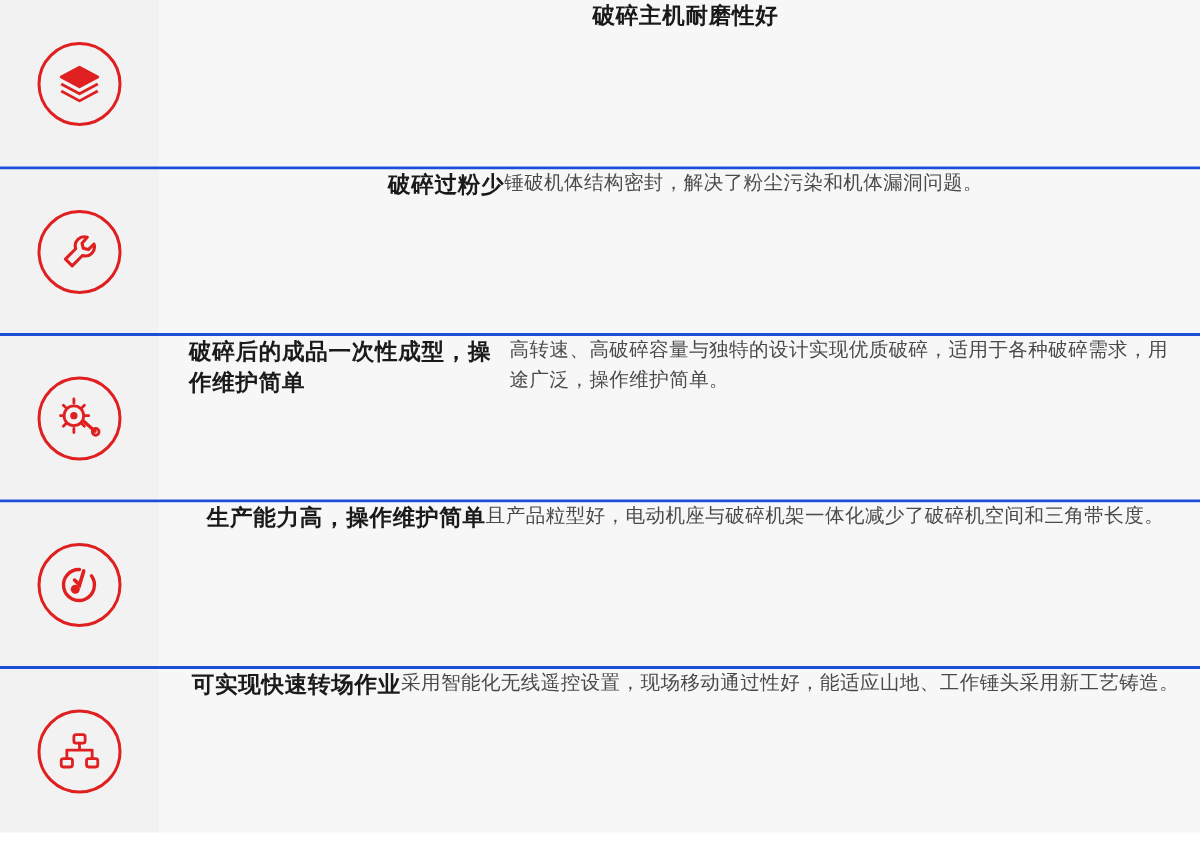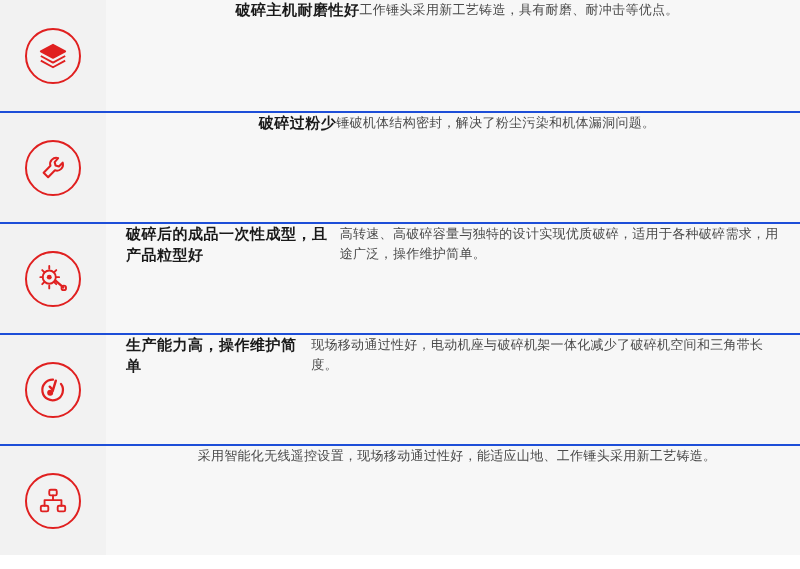--- a/index.html
+++ b/index.html
@@ -75,21 +75,20 @@
       <div class="icon-circle">
         <svg width="30" height="30" viewBox="0 0 32 32" fill="none" stroke="#e02020" stroke-width="2" stroke-linejoin="round">
           <path d="M16 4 L29 11 L16 18 L3 11 Z" fill="#e02020" stroke="#e02020"></path>
           <path d="M3 16 L16 23 L29 16" stroke="#e02020" fill="none"></path>
           <path d="M3 21 L16 28 L29 21" stroke="#e02020" fill="none"></path>
         </svg>
       </div>
     </div>
     <div class="text-cell">
       <div class="feature-title">破碎主机耐磨性好</div>
-      <div class="feature-desc">工作锤头采用新工艺铸造，具有耐磨、耐冲击等优点。</div>
     </div>
   </div>
 
   <div class="feature-row">
     <div class="icon-cell">
       <div class="icon-circle">
         <svg width="30" height="30" viewBox="0 0 32 32" fill="none" stroke="#e02020" stroke-width="2.2" stroke-linecap="round" stroke-linejoin="round">
           <path d="M21.5 5.5a6.5 6.5 0 0 0-8.2 8.2L6 21l4.8 4.8 7.3-7.3a6.5 6.5 0 0 0 8.2-8.2l-4 4-3.6-.9-.9-3.6z"></path>
         </svg>
       </div>
@@ -106,50 +105,51 @@
         <svg width="30" height="30" viewBox="0 0 32 32" fill="none" stroke="#e02020" stroke-width="2" stroke-linecap="round" stroke-linejoin="round">
           <circle cx="12" cy="14" r="7"></circle>
           <circle cx="12" cy="14" r="2.6" fill="#e02020" stroke="none"></circle>
           <path d="M12 5 L12 2 M19 14 L22.5 14 M12 23 L12 26 M5 14 L2.5 14 M17.2 8.8 L19.5 6.5 M17.2 19.2 L19.5 21.5 M6.8 19.2 L4.5 21.5 M6.8 8.8 L4.5 6.5"></path>
           <path d="M19 18 L27 25" stroke-width="2.4"></path>
           <circle cx="27.5" cy="25.5" r="2.4"></circle>
         </svg>
       </div>
     </div>
     <div class="text-cell">
-      <div class="feature-title">破碎后的成品一次性成型，且产品粒型好</div>
+      <div class="feature-title">破碎后的成品一次性成型，操作维护简单</div>
       <div class="feature-desc">高转速、高破碎容量与独特的设计实现优质破碎，适用于各种破碎需求，用途广泛，操作维护简单。</div>
     </div>
   </div>
 
   <div class="feature-row">
     <div class="icon-cell">
       <div class="icon-circle">
         <svg width="30" height="30" viewBox="0 0 32 32" fill="none" stroke="#e02020" stroke-width="2.4" stroke-linecap="round">
           <path d="M24.5 9.5A11 11 0 1 1 16 5"></path>
           <path d="M19 6 L16 16 L12.5 12.5" stroke-width="2.6"></path>
           <circle cx="13" cy="19" r="3.2" fill="#e02020" stroke="none"></circle>
         </svg>
       </div>
     </div>
     <div class="text-cell">
       <div class="feature-title">生产能力高，操作维护简单</div>
-      <div class="feature-desc">现场移动通过性好，电动机座与破碎机架一体化减少了破碎机空间和三角带长度。</div>
+      <div class="feature-desc">且产品粒型好，电动机座与破碎机架一体化减少了破碎机空间和三角带长度。</div>
     </div>
   </div>
 
   <div class="feature-row">
     <div class="icon-cell">
       <div class="icon-circle">
         <svg width="30" height="30" viewBox="0 0 32 32" fill="none" stroke="#e02020" stroke-width="2" stroke-linecap="round" stroke-linejoin="round">
           <rect x="12" y="4" width="8" height="6" rx="1.5"></rect>
           <rect x="3" y="21" width="8" height="6" rx="1.5"></rect>
           <rect x="21" y="21" width="8" height="6" rx="1.5"></rect>
           <path d="M16 10 L16 15 M7 21 L7 15 L25 15 L25 21"></path>
         </svg>
       </div>
     </div>
     <div class="text-cell">
+      <div class="feature-title">可实现快速转场作业</div>
       <div class="feature-desc">采用智能化无线遥控设置，现场移动通过性好，能适应山地、工作锤头采用新工艺铸造。</div>
     </div>
   </div>
 
 </div>
 
 </body></html>

